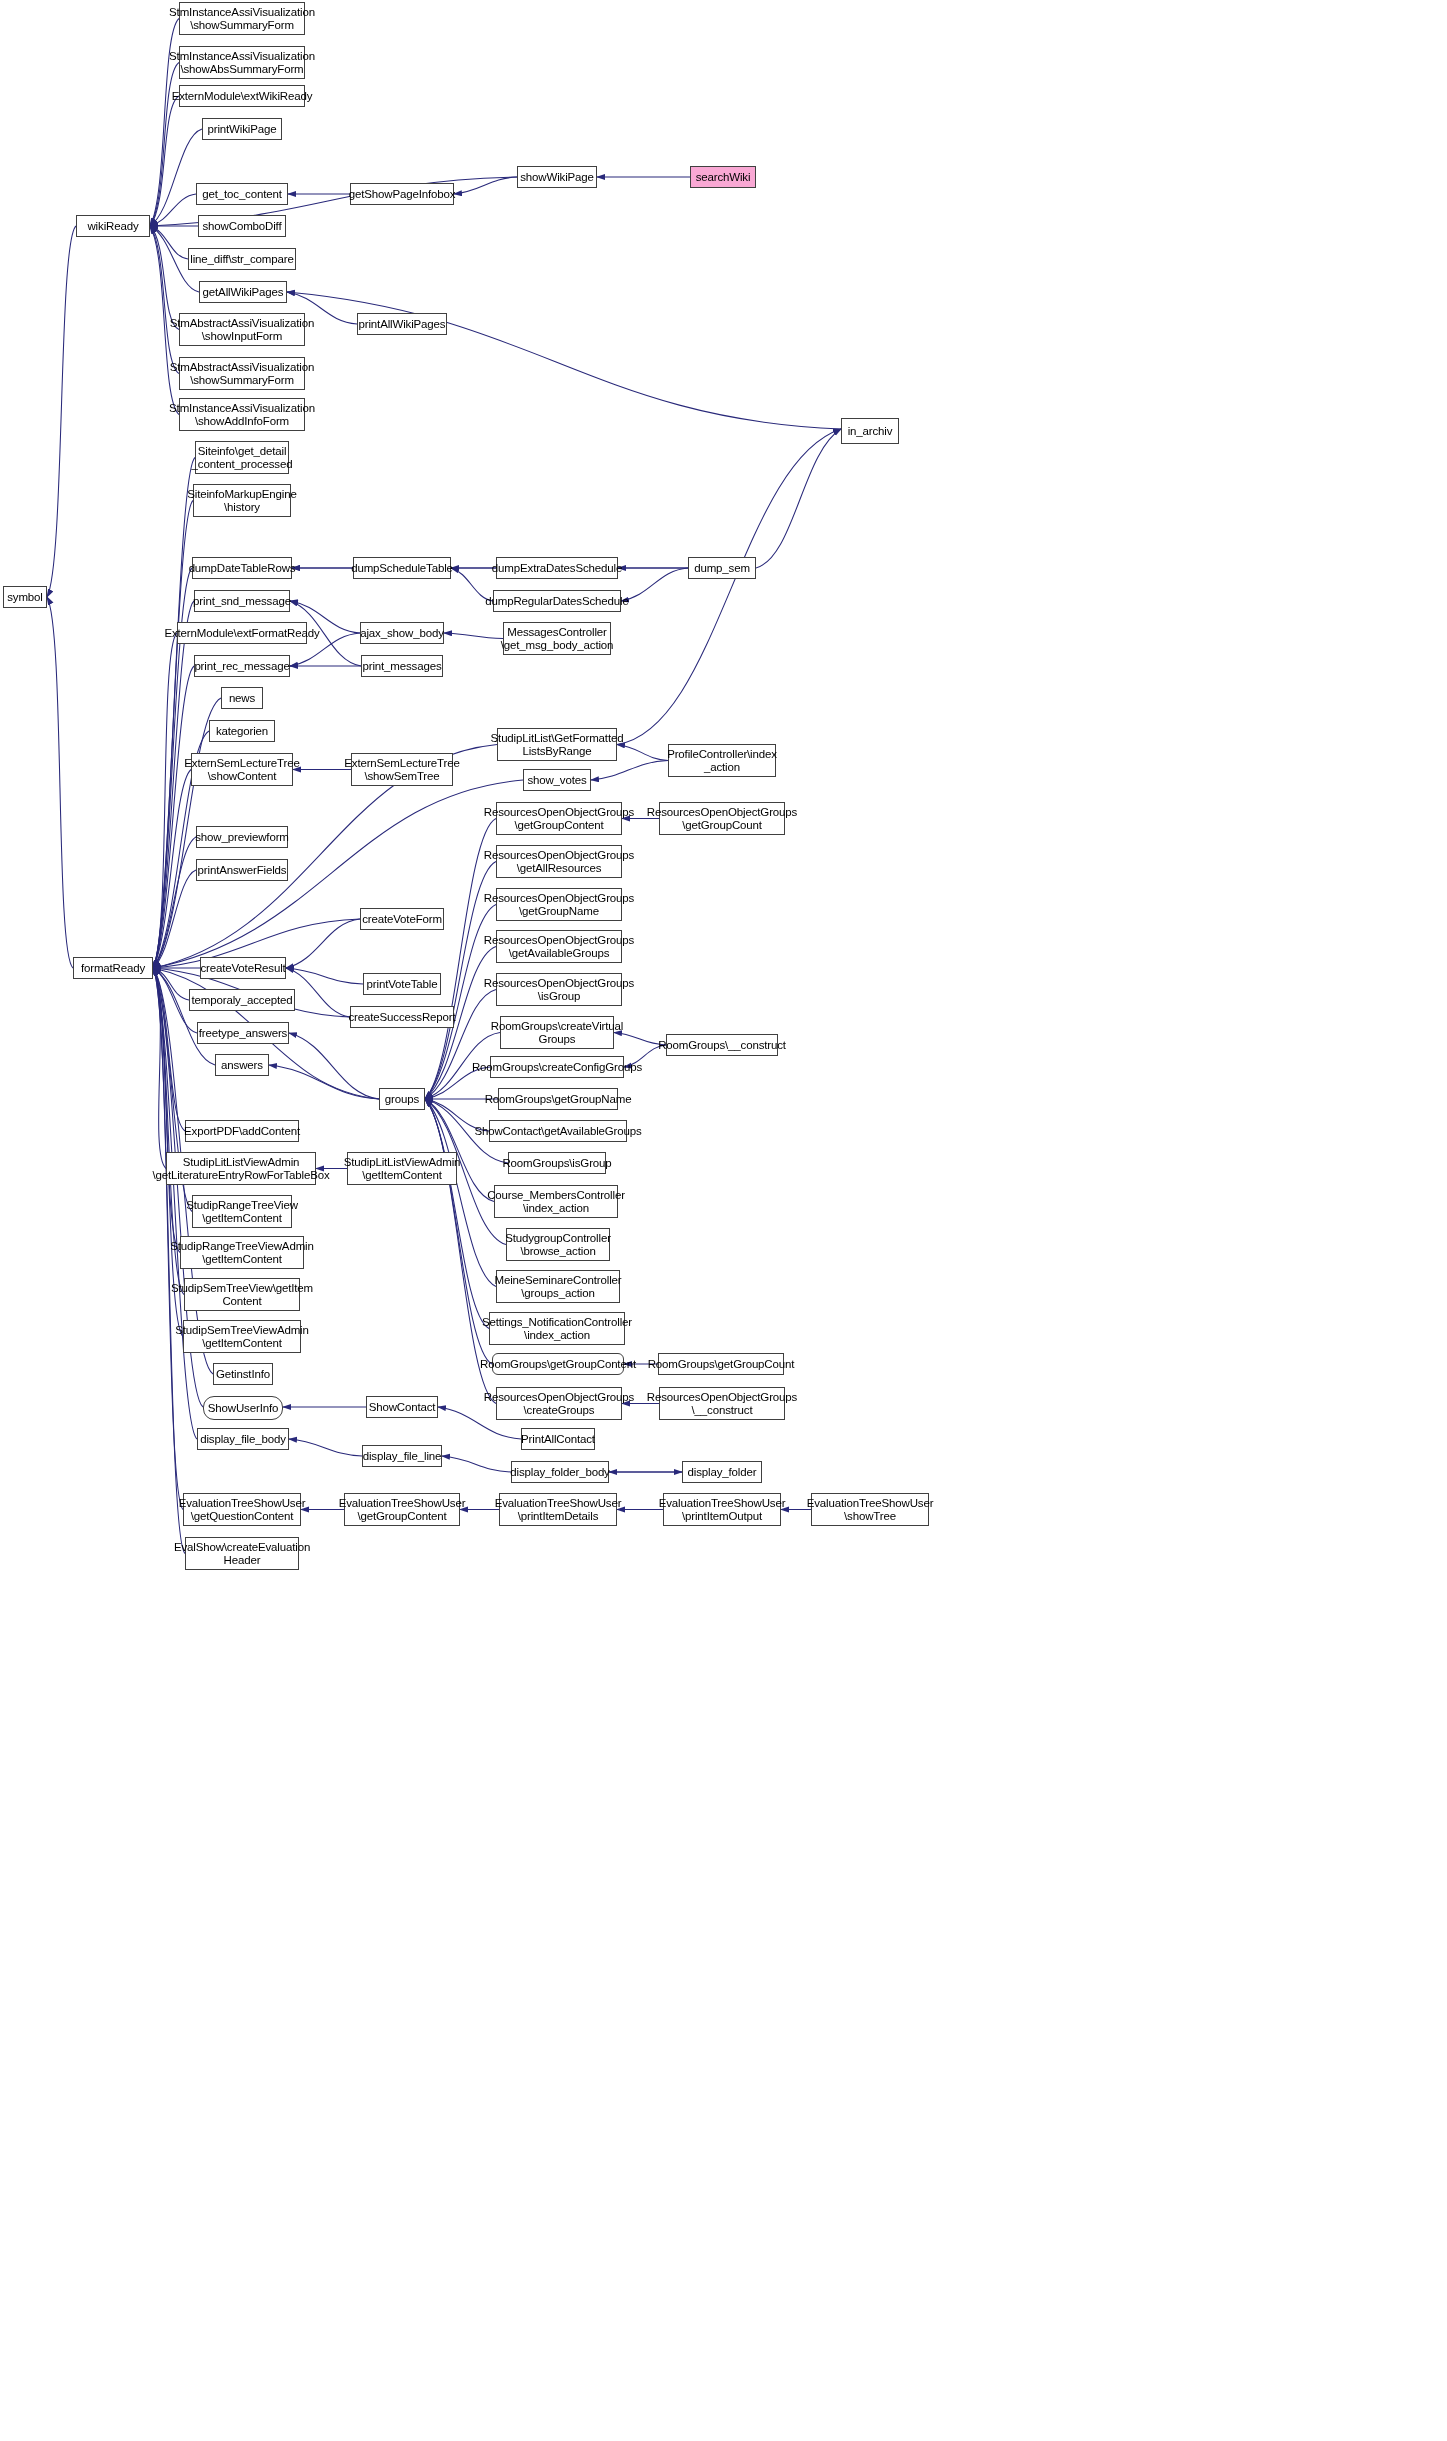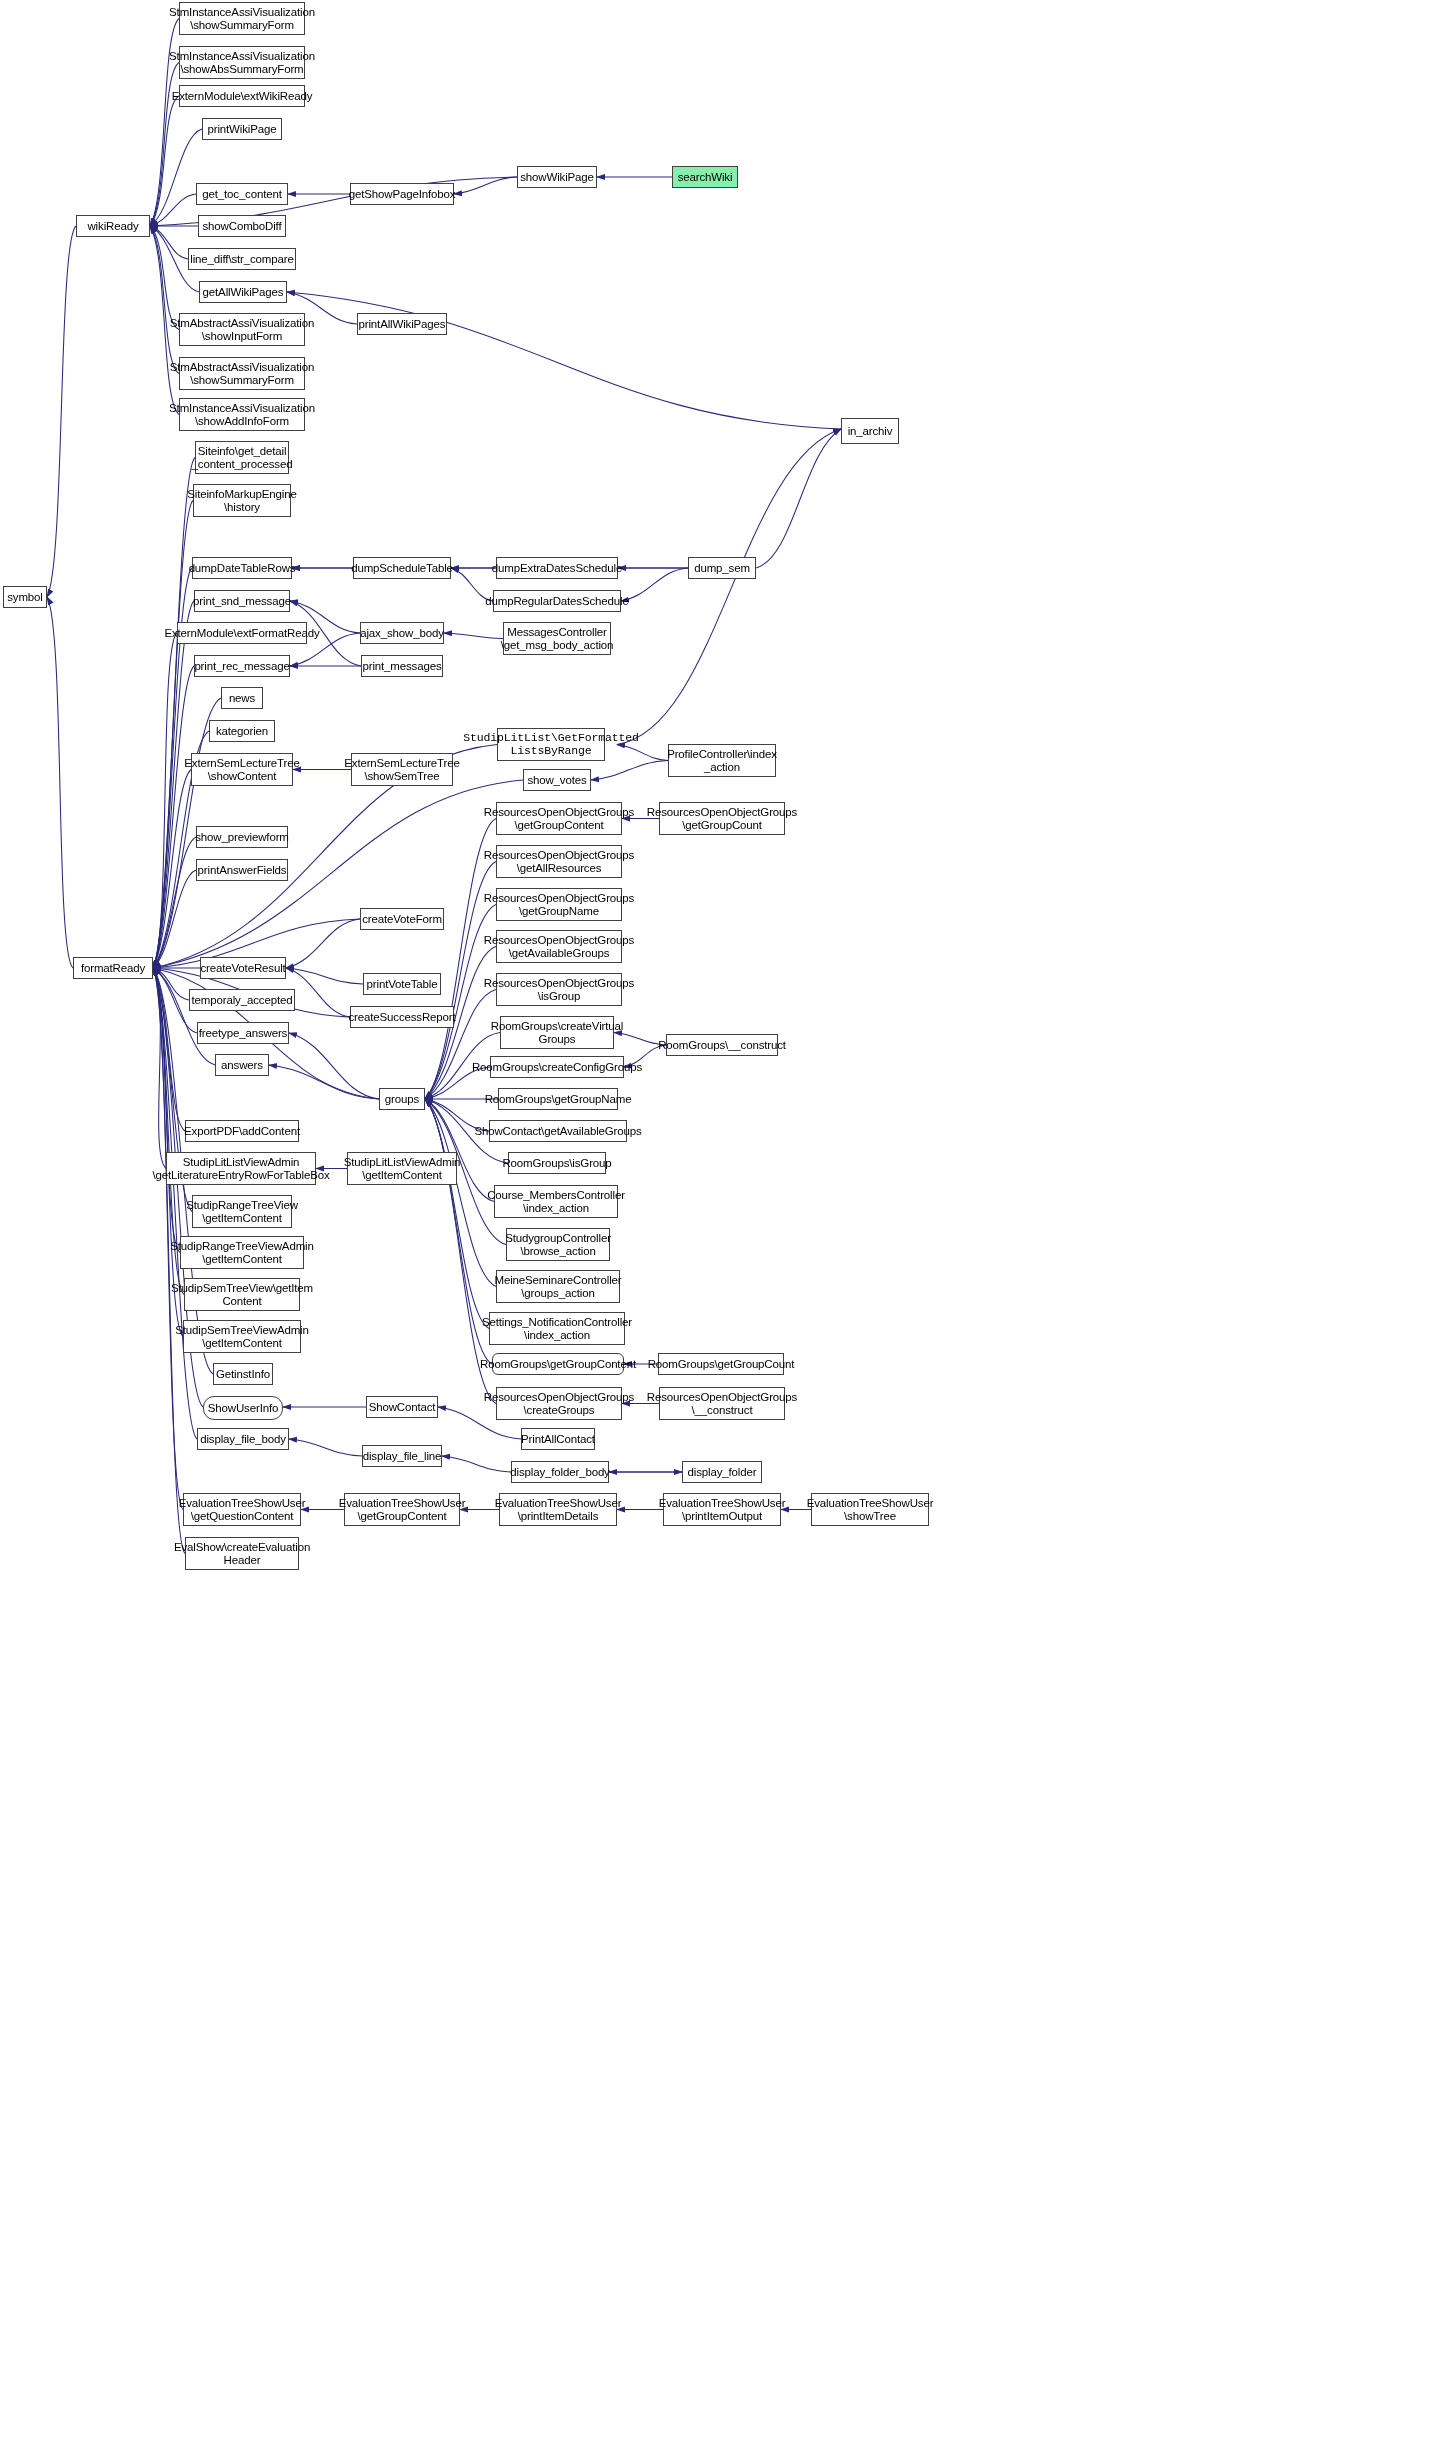--- a/index.html
+++ b/index.html
@@ -196,21 +196,21 @@
 \getItemContent</div>
       <div class="node" style="left: 366px; top: 1396px; width: 72px; height: 22px; border-color: rgb(64, 64, 64); background: rgb(255, 255, 255);">ShowContact</div>
       <div class="node" style="left: 362px; top: 1445px; width: 80px; height: 22px; border-color: rgb(64, 64, 64); background: rgb(255, 255, 255);">display_file_line</div>
       <div class="node" style="left: 344px; top: 1493px; width: 116px; height: 33px; border-color: rgb(64, 64, 64); background: rgb(255, 255, 255);">EvaluationTreeShowUser
 \getGroupContent</div>
       <div class="node" style="left: 517px; top: 166px; width: 80px; height: 22px; border-color: rgb(64, 64, 64); background: rgb(255, 255, 255);">showWikiPage</div>
       <div class="node" style="left: 496px; top: 557px; width: 122px; height: 22px; border-color: rgb(64, 64, 64); background: rgb(255, 255, 255);">dumpExtraDatesSchedule</div>
       <div class="node" style="left: 493px; top: 590px; width: 128px; height: 22px; border-color: rgb(64, 64, 64); background: rgb(255, 255, 255);">dumpRegularDatesSchedule</div>
       <div class="node" style="left: 503px; top: 622px; width: 108px; height: 33px; border-color: rgb(64, 64, 64); background: rgb(255, 255, 255);">MessagesController
 \get_msg_body_action</div>
-      <div class="node" style="left: 497px; top: 728px; width: 108px; height: 33px; border-color: rgb(64, 64, 64); background: rgb(255, 255, 255); font-family: Liberation Mono, monospace;">StudipLitList\GetFormatted
+      <div class="node" style="left: 497px; top: 728px; width: 120px; height: 33px; border-color: rgb(64, 64, 64); background: rgb(255, 255, 255);">StudipLitList\GetFormatted
 ListsByRange</div>
       <div class="node" style="left: 523px; top: 769px; width: 68px; height: 22px; border-color: rgb(64, 64, 64); background: rgb(255, 255, 255);">show_votes</div>
       <div class="node" style="left: 496px; top: 802px; width: 126px; height: 33px; border-color: rgb(64, 64, 64); background: rgb(255, 255, 255);">ResourcesOpenObjectGroups
 \getGroupContent</div>
       <div class="node" style="left: 496px; top: 845px; width: 126px; height: 33px; border-color: rgb(64, 64, 64); background: rgb(255, 255, 255);">ResourcesOpenObjectGroups
 \getAllResources</div>
       <div class="node" style="left: 496px; top: 888px; width: 126px; height: 33px; border-color: rgb(64, 64, 64); background: rgb(255, 255, 255);">ResourcesOpenObjectGroups
 \getGroupName</div>
       <div class="node" style="left: 496px; top: 930px; width: 126px; height: 33px; border-color: rgb(64, 64, 64); background: rgb(255, 255, 255);">ResourcesOpenObjectGroups
 \getAvailableGroups</div>
@@ -230,21 +230,21 @@
 \groups_action</div>
       <div class="node" style="left: 489px; top: 1312px; width: 136px; height: 33px; border-color: rgb(64, 64, 64); background: rgb(255, 255, 255);">Settings_NotificationController
 \index_action</div>
       <div class="node" style="left: 492px; top: 1353px; width: 132px; height: 22px; border-color: rgb(64, 64, 64); background: rgb(255, 255, 255); border-radius: 6px;">RoomGroups\getGroupContent</div>
       <div class="node" style="left: 496px; top: 1387px; width: 126px; height: 33px; border-color: rgb(64, 64, 64); background: rgb(255, 255, 255);">ResourcesOpenObjectGroups
 \createGroups</div>
       <div class="node" style="left: 521px; top: 1428px; width: 74px; height: 22px; border-color: rgb(64, 64, 64); background: rgb(255, 255, 255);">PrintAllContact</div>
       <div class="node" style="left: 511px; top: 1461px; width: 98px; height: 22px; border-color: rgb(64, 64, 64); background: rgb(255, 255, 255);">display_folder_body</div>
       <div class="node" style="left: 499px; top: 1493px; width: 118px; height: 33px; border-color: rgb(64, 64, 64); background: rgb(255, 255, 255);">EvaluationTreeShowUser
 \printItemDetails</div>
-      <div class="node" style="left: 672px; top: 166px; width: 66px; height: 22px; border-color: rgb(64, 64, 64); background: #86efac;">searchWiki</div>
+      <div class="node" style="left: 690px; top: 166px; width: 66px; height: 22px; border-color: rgb(64, 64, 64); background: #f9a8d4;">searchWiki</div>
       <div class="node" style="left: 841px; top: 418px; width: 58px; height: 26px; border-color: rgb(64, 64, 64); background: rgb(255, 255, 255);">in_archiv</div>
       <div class="node" style="left: 688px; top: 557px; width: 68px; height: 22px; border-color: rgb(64, 64, 64); background: rgb(255, 255, 255);">dump_sem</div>
       <div class="node" style="left: 668px; top: 744px; width: 108px; height: 33px; border-color: rgb(64, 64, 64); background: rgb(255, 255, 255);">ProfileController\index
 _action</div>
       <div class="node" style="left: 659px; top: 802px; width: 126px; height: 33px; border-color: rgb(64, 64, 64); background: rgb(255, 255, 255);">ResourcesOpenObjectGroups
 \getGroupCount</div>
       <div class="node" style="left: 666px; top: 1034px; width: 112px; height: 22px; border-color: rgb(64, 64, 64); background: rgb(255, 255, 255);">RoomGroups\__construct</div>
       <div class="node" style="left: 658px; top: 1353px; width: 126px; height: 22px; border-color: rgb(64, 64, 64); background: rgb(255, 255, 255);">RoomGroups\getGroupCount</div>
       <div class="node" style="left: 659px; top: 1387px; width: 126px; height: 33px; border-color: rgb(64, 64, 64); background: rgb(255, 255, 255);">ResourcesOpenObjectGroups
 \__construct</div>

